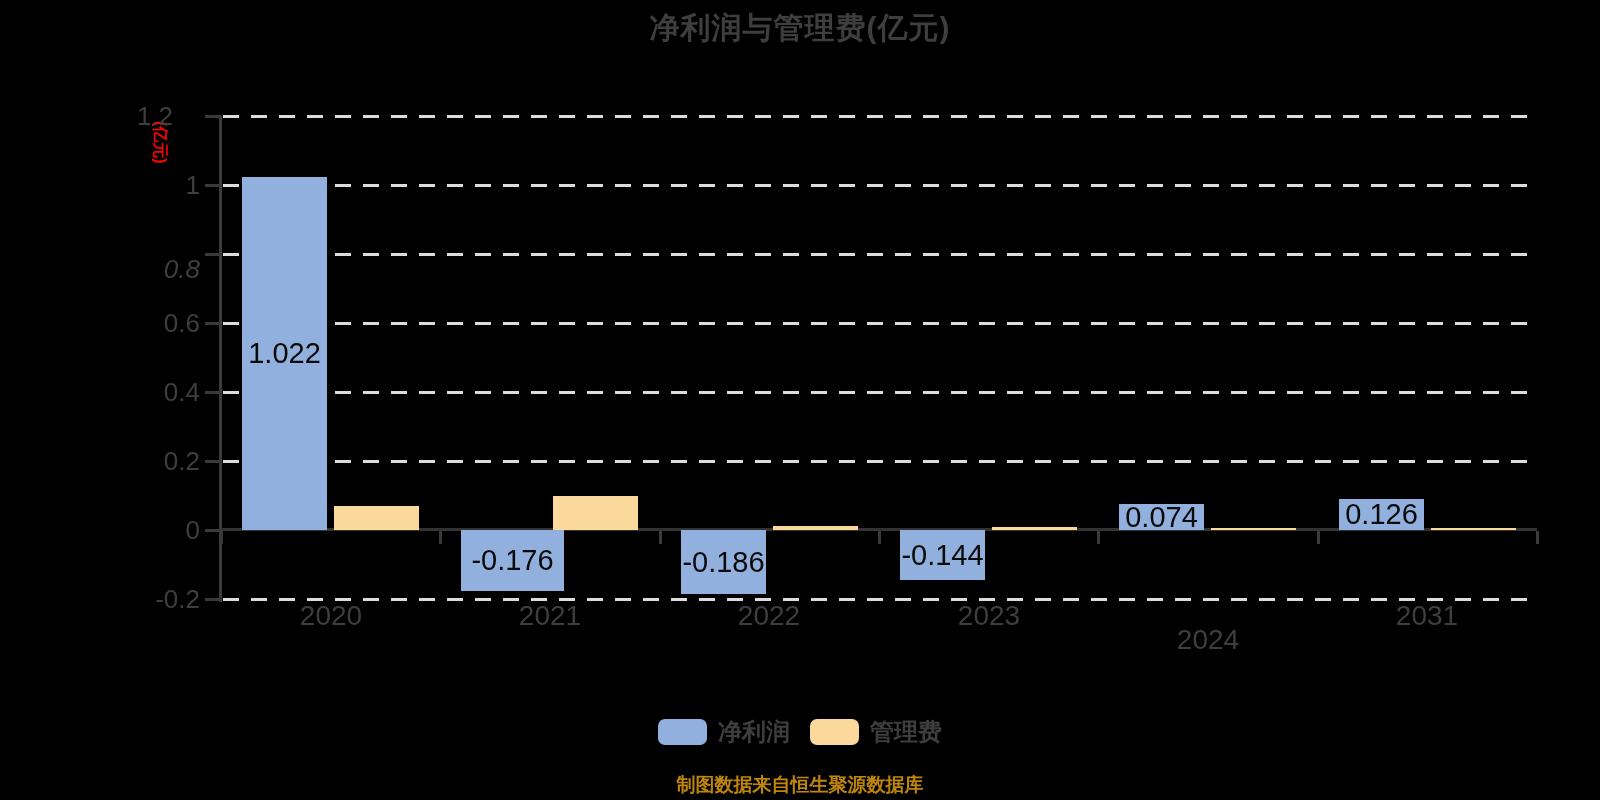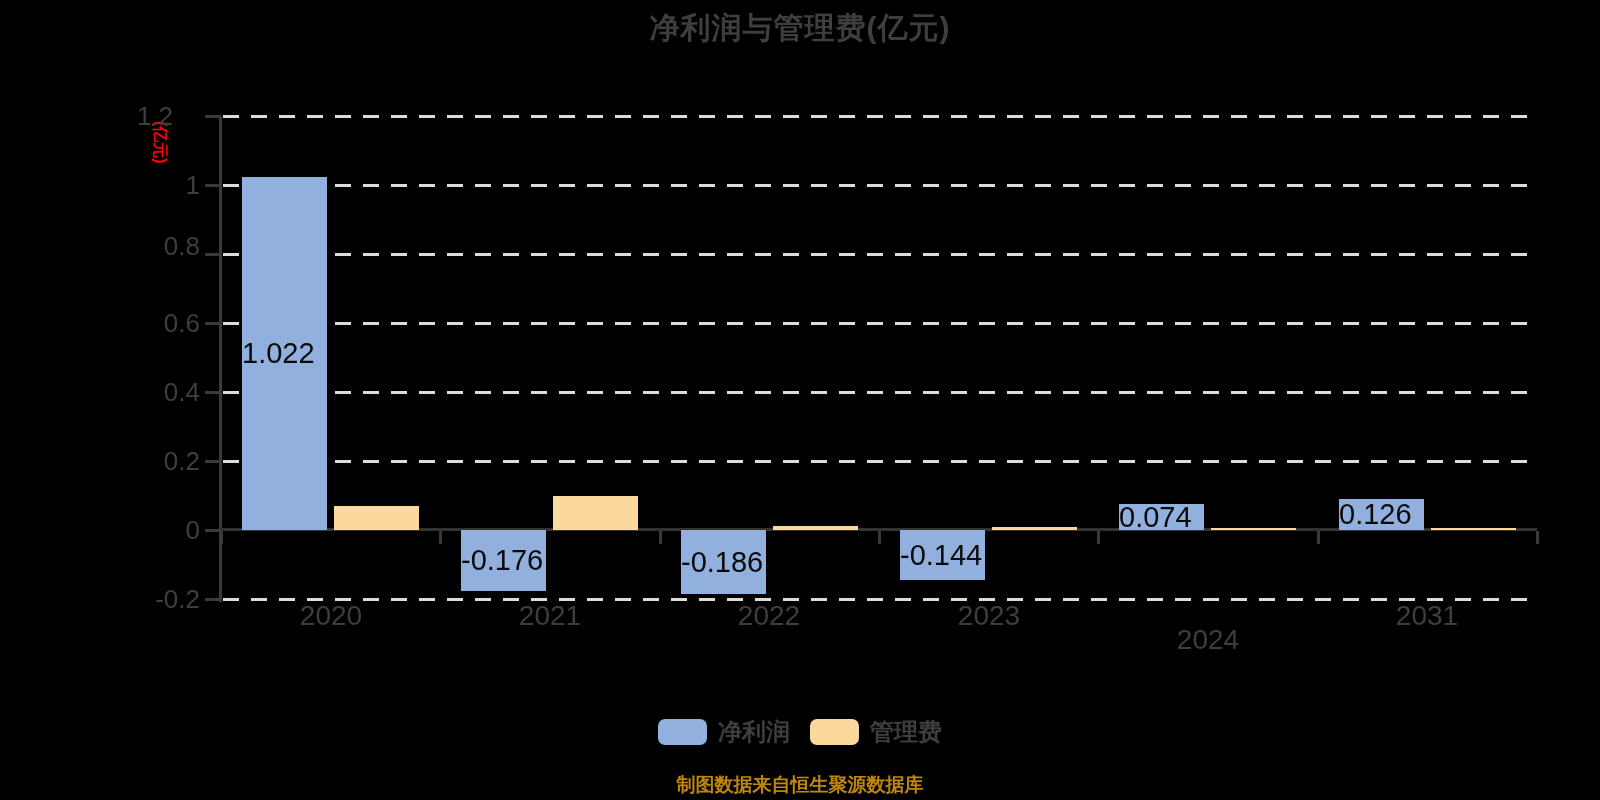--- a/index.html
+++ b/index.html
@@ -69,21 +69,21 @@
     width: 220px; height: 32px;
     line-height: 32px;
     text-align: center;
     font-size: 28px;
     color: #3e3e3e;
   }
   .bar {
     position: absolute;
     display: flex;
     align-items: center;
-    justify-content: flex-start;
+    justify-content: center;
   }
   .bar-label {
     font-size: 29px;
     color: #0a0a0a;
     white-space: nowrap;
   }
   .legend {
     position: absolute;
     top: 716px; left: 0; width: 1600px;
     display: flex;
@@ -129,21 +129,21 @@
       <div class="gridline" style="left: 223px; width: 1314px; top: 322px;"></div>
       <div class="gridline" style="left: 223px; width: 1314px; top: 391px;"></div>
       <div class="gridline" style="left: 223px; width: 1314px; top: 460px;"></div>
       <div class="gridline" style="left: 223px; width: 1314px; top: 598px;"></div>
       <div class="axis-y" style="left: 219px; top: 116px; height: 486px;"></div>
       <div class="tick-y" style="left: 205px; top: 115px;"></div>
       <div class="y-tick-label" style="left: 110px; top: 101px; text-align: center;">1.2</div>
       <div class="tick-y" style="left: 205px; top: 184px;"></div>
       <div class="y-tick-label" style="left: 110px; top: 170px;">1</div>
       <div class="tick-y" style="left: 205px; top: 253px;"></div>
-      <div class="y-tick-label" style="left: 110px; top: 231px;">0.8</div>
+      <div class="y-tick-label" style="left: 110px; top: 254px; font-style: italic;">0.8</div>
       <div class="tick-y" style="left: 205px; top: 322px;"></div>
       <div class="y-tick-label" style="left: 110px; top: 308px;">0.6</div>
       <div class="tick-y" style="left: 205px; top: 391px;"></div>
       <div class="y-tick-label" style="left: 110px; top: 377px;">0.4</div>
       <div class="tick-y" style="left: 205px; top: 460px;"></div>
       <div class="y-tick-label" style="left: 110px; top: 446px;">0.2</div>
       <div class="tick-y" style="left: 205px; top: 529px;"></div>
       <div class="y-tick-label" style="left: 110px; top: 515px;">0</div>
       <div class="tick-y" style="left: 205px; top: 598px;"></div>
       <div class="y-tick-label" style="left: 110px; top: 584px;">-0.2</div>
@@ -157,21 +157,21 @@
       <div class="tick-x" style="left: 1536px; top: 531px;"></div>
       <div class="x-tick-label" style="left: 221px; top: 600px;">2020</div>
       <div class="x-tick-label" style="left: 440px; top: 600px;">2021</div>
       <div class="x-tick-label" style="left: 659px; top: 600px;">2022</div>
       <div class="x-tick-label" style="left: 879px; top: 600px;">2023</div>
       <div class="x-tick-label" style="left: 1098px; top: 600px; margin-top: 24px;">2024</div>
       <div class="x-tick-label" style="left: 1317px; top: 600px;">2031</div>
       <div class="bar" style="left: 242px; width: 85px; top: 177px; height: 353px; background: rgb(145, 176, 221);">
         <span class="bar-label">1.022</span>
       </div>
-      <div class="bar" style="left: 461px; width: 85px; top: 530px; height: 61px; background: rgb(145, 176, 221);">
+      <div class="bar" style="left: 461px; width: 103px; top: 530px; height: 61px; background: rgb(145, 176, 221);">
         <span class="bar-label">-0.176</span>
       </div>
       <div class="bar" style="left: 681px; width: 85px; top: 530px; height: 64px; background: rgb(145, 176, 221);">
         <span class="bar-label">-0.186</span>
       </div>
       <div class="bar" style="left: 900px; width: 85px; top: 530px; height: 50px; background: rgb(145, 176, 221);">
         <span class="bar-label">-0.144</span>
       </div>
       <div class="bar" style="left: 1119px; width: 85px; top: 504px; height: 26px; background: rgb(145, 176, 221);">
         <span class="bar-label">0.074</span>

